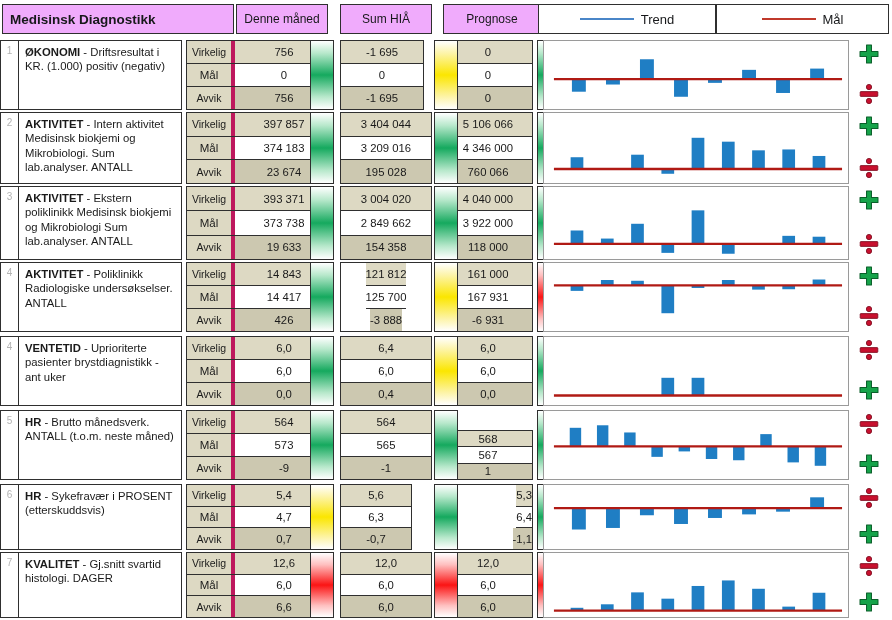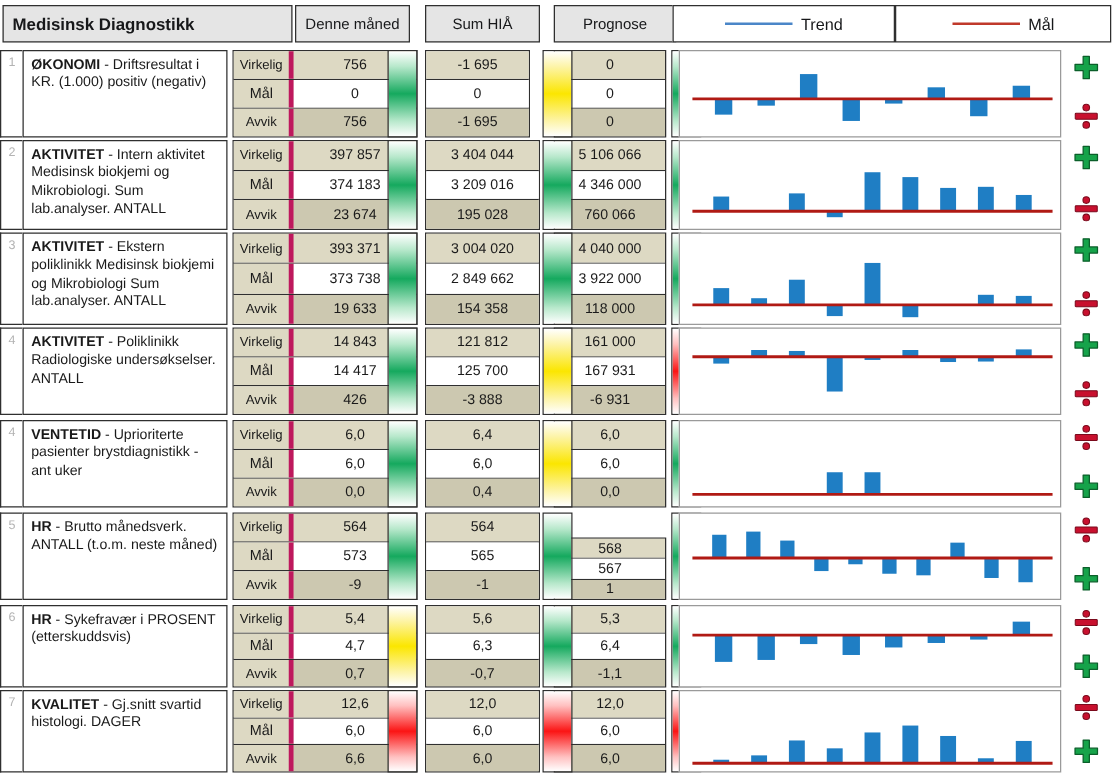--- a/index.html
+++ b/index.html
@@ -7,21 +7,21 @@
     width:892px;height:620px;overflow:hidden;
     font-family:"Liberation Sans", sans-serif;
     font-size:11px;color:#1a1a1a;
     -webkit-font-smoothing:antialiased;
   }
   .sheet{position:relative;width:892px;height:620px;}
 
   
   .hdr-band{
     position:absolute;
-    background:#e5e5e5;
+    background:#f0abfc;
     border:1px solid #2f2f2f;
     box-sizing:border-box;
     display:flex;align-items:center;justify-content:center;
     font-size:12px;color:#17181a;
   }
   .hdr-band.title{justify-content:flex-start;padding-left:7px;font-weight:bold;font-size:13.5px;}
 
   .legend-box{
     position:absolute;
     background:#ffffff;
@@ -400,21 +400,21 @@
               <div class="mlabel mid">Mål</div>
               <div class="mval">14 417</div>
             </div>
             <div class="mrow r-avvik">
               <div class="mlabel">Avvik</div>
               <div class="mval">426</div>
             </div>
           </div>
         </div>
         <div class="block" style="left:340px;width:92px;">
-          <div class="mtable noLabel" style="width:92px;">
+          <div class="mtable noLabel" style="width:92px;align-items:center;">
             <div class="mrow r-virk">
               <div class="mval">121 812</div>
             </div>
             <div class="mrow r-mal">
               <div class="mval">125 700</div>
             </div>
             <div class="mrow r-avvik">
               <div class="mval">-3 888</div>
             </div>
           </div>
@@ -631,34 +631,34 @@
               <div class="mlabel mid">Mål</div>
               <div class="mval">4,7</div>
             </div>
             <div class="mrow r-avvik">
               <div class="mlabel">Avvik</div>
               <div class="mval">0,7</div>
             </div>
           </div>
         </div>
         <div class="block" style="left:340px;width:92px;">
-          <div class="mtable noLabel" style="width:92px;justify-content:center;">
+          <div class="mtable noLabel" style="width:72px;justify-content:center;">
             <div class="mrow r-virk">
               <div class="mval">5,6</div>
             </div>
             <div class="mrow r-mal">
               <div class="mval">6,3</div>
             </div>
             <div class="mrow r-avvik">
               <div class="mval">-0,7</div>
             </div>
           </div>
         </div>
         <div class="block" style="left:443px;width:90px;">
-          <div class="mtable noLabel" style="width:90px;">
+          <div class="mtable noLabel" style="width:90px;align-items:flex-end;">
             <div class="mrow r-virk">
               <div class="mval">5,3</div>
             </div>
             <div class="mrow r-mal">
               <div class="mval">6,4</div>
             </div>
             <div class="mrow r-avvik">
               <div class="mval">-1,1</div>
             </div>
           </div>

